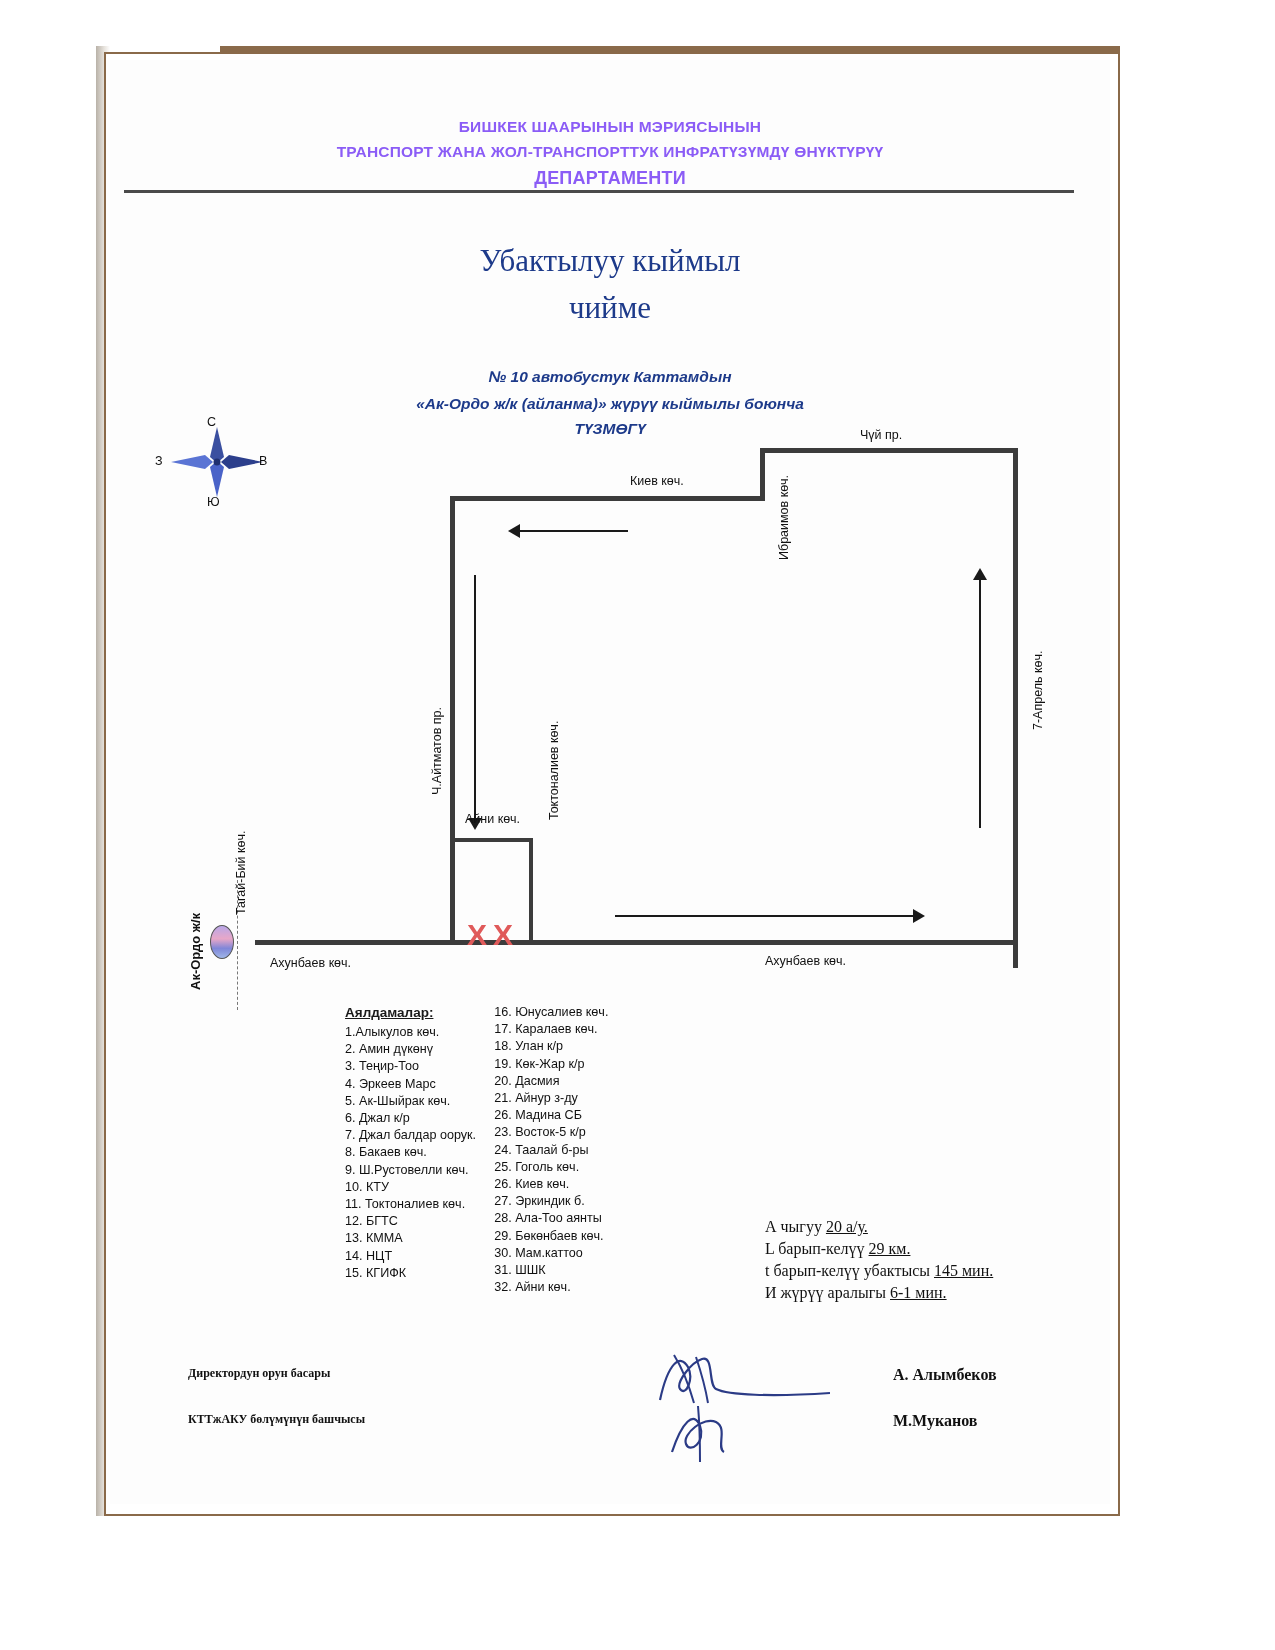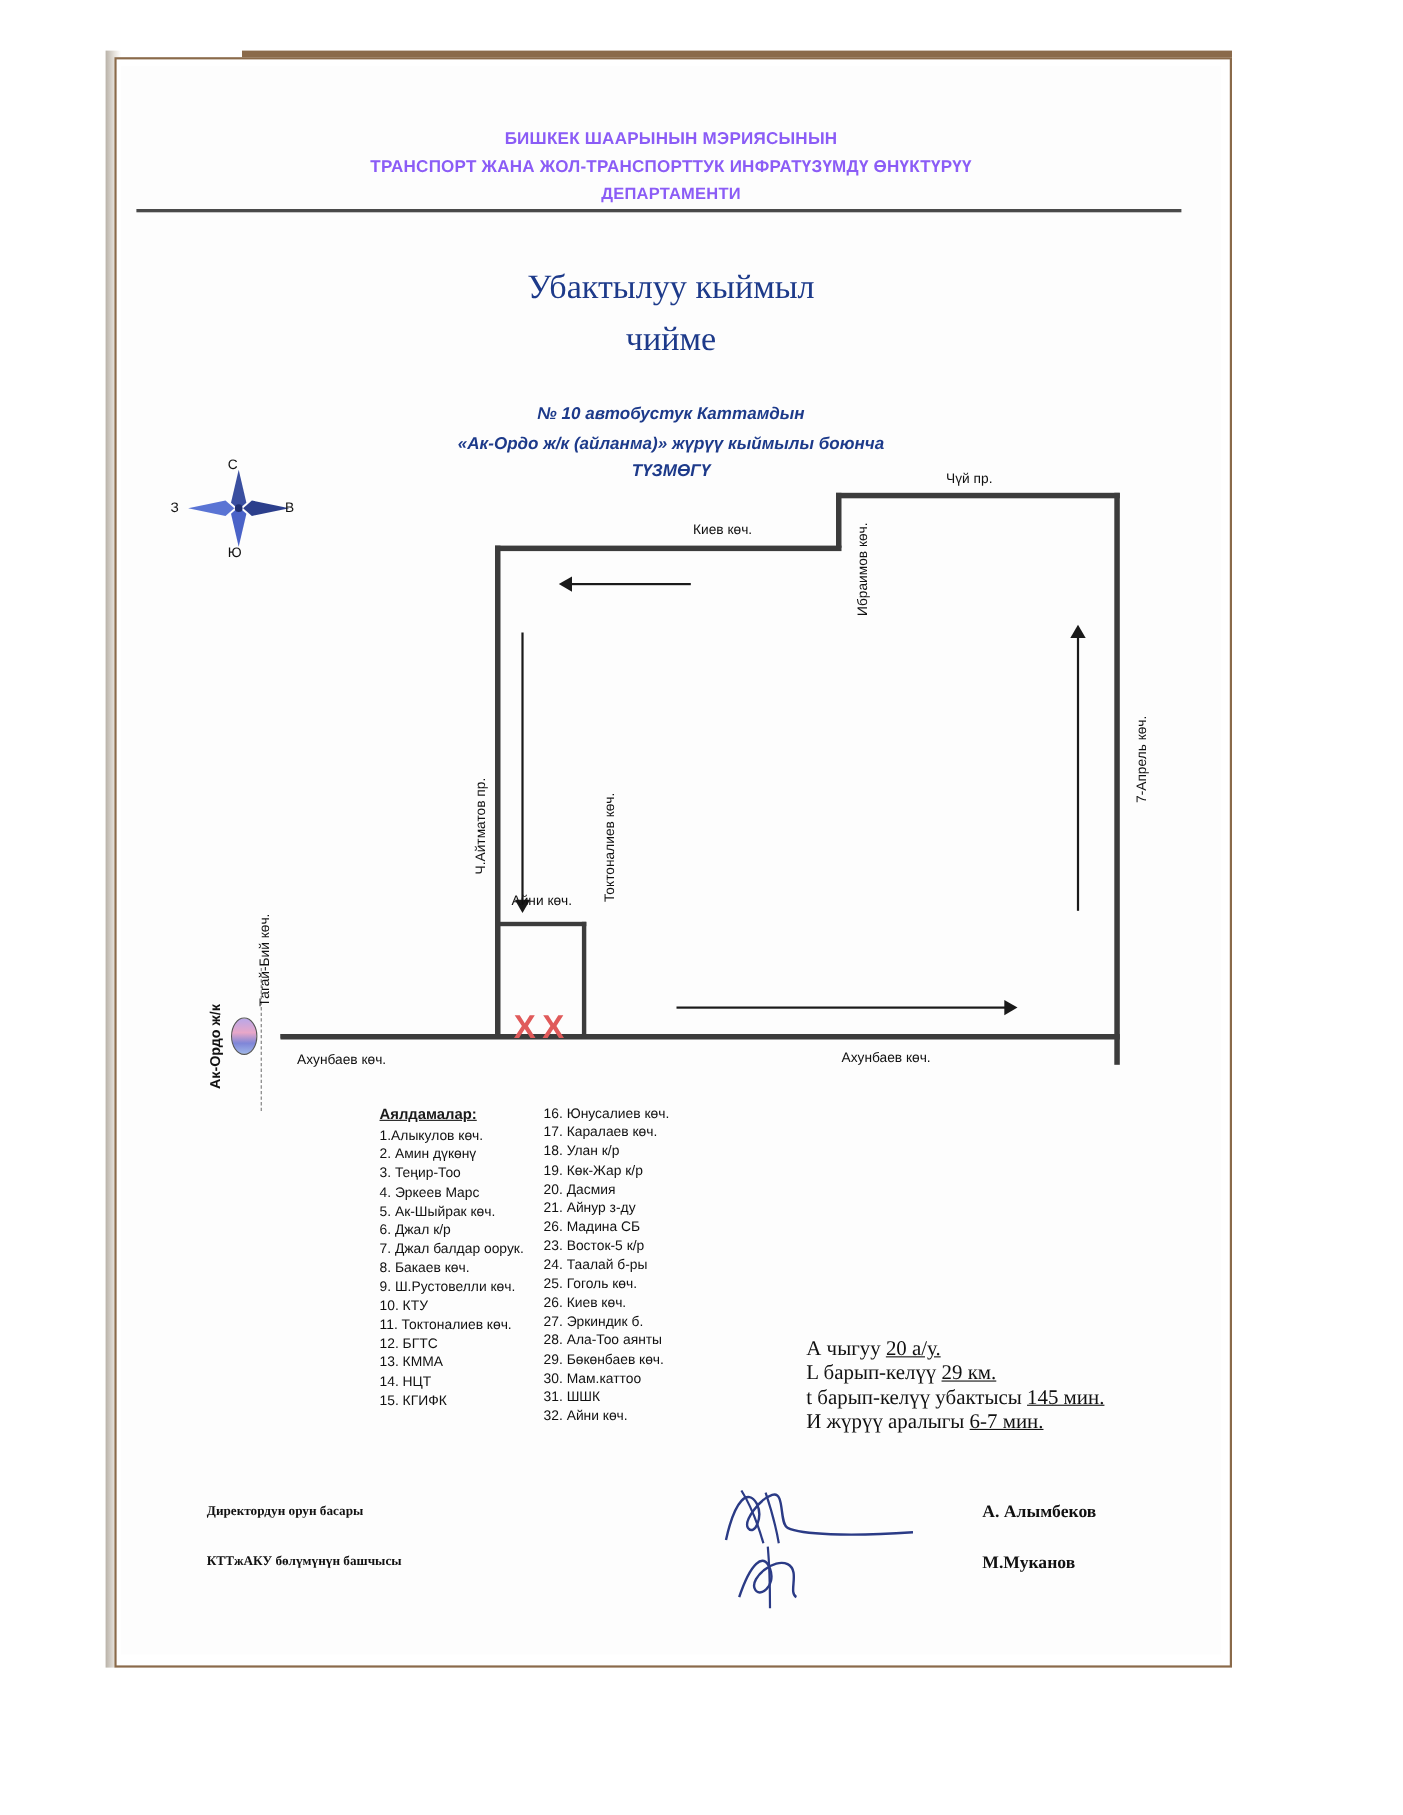--- a/index.html
+++ b/index.html
@@ -59,21 +59,21 @@
     position: absolute;
     text-align: center;
     width: 1000px;
     left: 110px;
     font-weight: bold;
     color: #8b5cf6;
     letter-spacing: .2px;
   }
   #hdr1 { top: 118px; font-size: 15.5px; }
   #hdr2 { top: 143px; font-size: 15.5px; }
-  #hdr3 { top: 168px; font-size: 15px; }
+  #hdr3 { top: 168px; font-size: 18px; }
   #hdr-rule {
     position: absolute;
     left: 124px; top: 190px;
     width: 950px; height: 3px;
     background: #4a4a4a;
   }
 
   
   #title1, #title2 {
     position: absolute;
@@ -163,23 +163,23 @@
   }
   .stops-cols { display: flex; gap: 18px; }
   .stops-col { list-style: none; margin: 0; padding: 0; }
   .stops-col li {
     font-size: 12.6px; color: #111; line-height: 17.2px; white-space: nowrap;
   }
   #col2 { margin-top: -20px; }
 
   
   #summary {
-    position: absolute; left: 733px; top: 1216px;
+    position: absolute; left: 765px; top: 1216px;
     font-family: "Liberation Serif", serif;
-    font-size: 19px; color: #111;
+    font-size: 16px; color: #111;
     line-height: 22px;
   }
   #summary .val { text-decoration: underline; }
 
   
   .sig-role {
     position: absolute; left: 188px;
     font-family: "Liberation Serif", serif;
     font-weight: bold; font-size: 12px; color: #111;
   }
@@ -332,21 +332,21 @@
   <div>
     <span>L барып-келүү</span>
     <span class="val">29 км.</span>
   </div>
   <div>
     <span>t барып-келүү убактысы</span>
     <span class="val">145 мин.</span>
   </div>
   <div>
     <span>И жүрүү аралыгы</span>
-    <span class="val">6-7    мин.</span>
+    <span class="val">6-1    мин.</span>
   </div>
 </div>
 
 <div class="sig-role" id="role1">Директордун орун басары</div>
 <div class="sig-name" id="name1">А. Алымбеков</div>
 <div class="sig-role" id="role2">КТТжАКУ  бөлүмүнүн башчысы</div>
 <div class="sig-name" id="name2">М.Муканов</div>
 
 <svg class="scribble" style="left:650px; top:1345px;" width="230" height="70" viewBox="0 0 230 70">
   <path d="M10,55 C18,18 30,8 38,22 C44,34 36,52 30,44 C26,38 40,18 52,14 C64,10 58,40 66,44 C78,50 120,52 180,48" fill="none" stroke="#2b3b86" stroke-width="2.2"></path>

